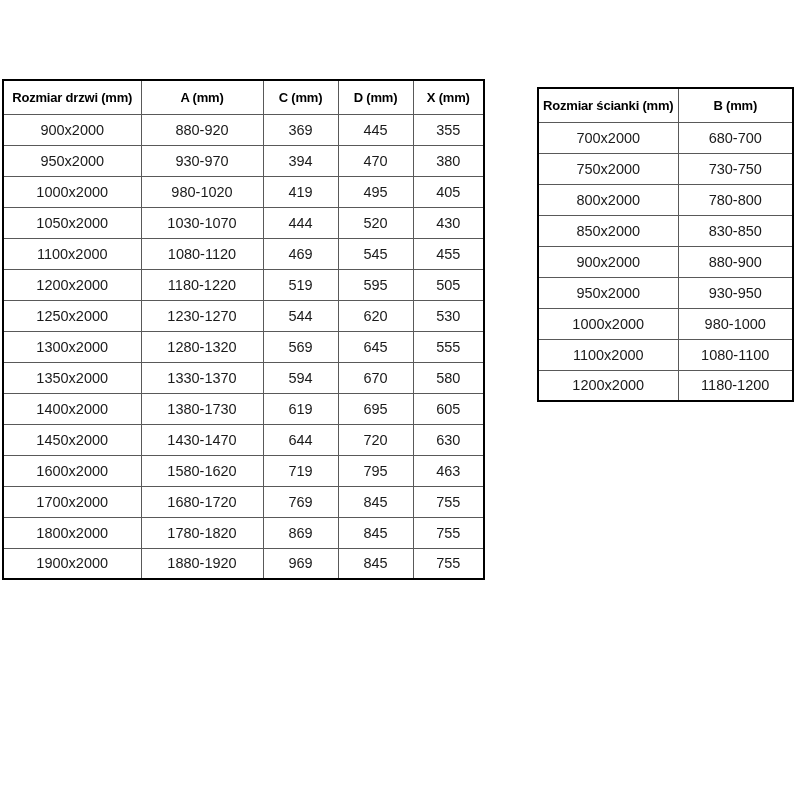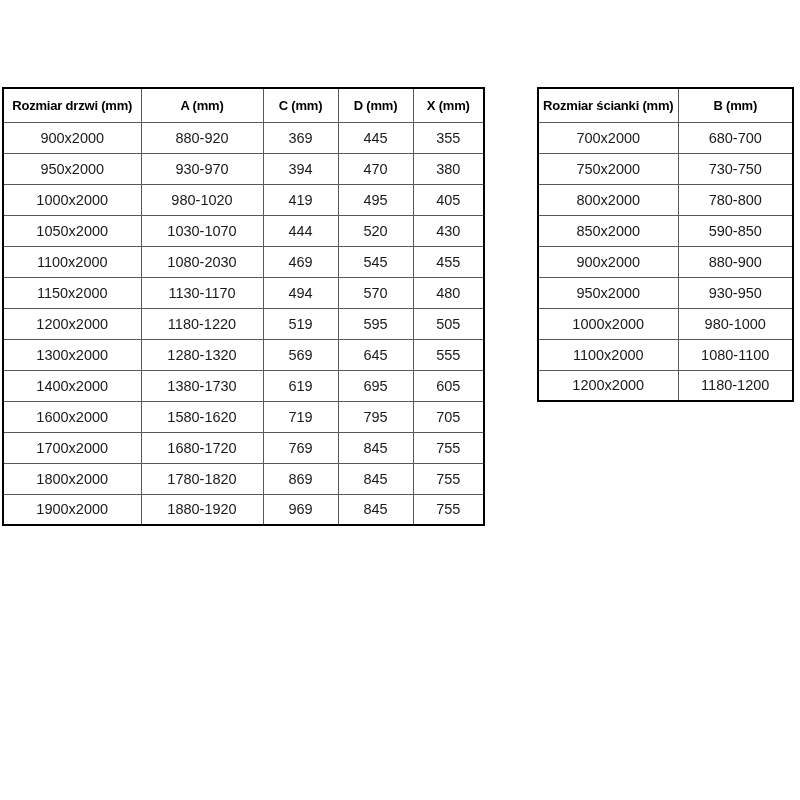--- a/index.html
+++ b/index.html
@@ -38,21 +38,21 @@
   }
   table.size-table td {
     font-size: 14.5px;
     color: #1a1a1a;
   }
   table.size-table thead tr { height: 34px; }
   table.size-table tbody tr { height: 31px; }
 
   #doors-table {
     left: 2px;
-    top: 87px;
+    top: 79px;
     width: 481px;
   }
   #walls-table {
     left: 537px;
     top: 87px;
     width: 255px;
   }
 </style>
 </head>
 <body>
@@ -98,59 +98,73 @@
       </tr>
       <tr>
         <td>1050x2000</td>
         <td>1030-1070</td>
         <td>444</td>
         <td>520</td>
         <td>430</td>
       </tr>
       <tr>
         <td>1100x2000</td>
-        <td>1080-2030</td>
+        <td>1080-1120</td>
         <td>469</td>
         <td>545</td>
         <td>455</td>
-      </tr>
-      <tr>
-        <td>1150x2000</td>
-        <td>1130-1170</td>
-        <td>494</td>
-        <td>570</td>
-        <td>480</td>
       </tr>
       <tr>
         <td>1200x2000</td>
         <td>1180-1220</td>
         <td>519</td>
         <td>595</td>
         <td>505</td>
       </tr>
       <tr>
+        <td>1250x2000</td>
+        <td>1230-1270</td>
+        <td>544</td>
+        <td>620</td>
+        <td>530</td>
+      </tr>
+      <tr>
         <td>1300x2000</td>
         <td>1280-1320</td>
         <td>569</td>
         <td>645</td>
         <td>555</td>
       </tr>
       <tr>
+        <td>1350x2000</td>
+        <td>1330-1370</td>
+        <td>594</td>
+        <td>670</td>
+        <td>580</td>
+      </tr>
+      <tr>
         <td>1400x2000</td>
         <td>1380-1730</td>
         <td>619</td>
         <td>695</td>
         <td>605</td>
       </tr>
       <tr>
+        <td>1450x2000</td>
+        <td>1430-1470</td>
+        <td>644</td>
+        <td>720</td>
+        <td>630</td>
+      </tr>
+      <tr>
         <td>1600x2000</td>
         <td>1580-1620</td>
         <td>719</td>
         <td>795</td>
-        <td>705</td>
+        <td>463</td>
       </tr>
       <tr>
         <td>1700x2000</td>
         <td>1680-1720</td>
         <td>769</td>
         <td>845</td>
         <td>755</td>
       </tr>
       <tr>
         <td>1800x2000</td>
@@ -188,21 +202,21 @@
       <tr>
         <td>750x2000</td>
         <td>730-750</td>
       </tr>
       <tr>
         <td>800x2000</td>
         <td>780-800</td>
       </tr>
       <tr>
         <td>850x2000</td>
-        <td>590-850</td>
+        <td>830-850</td>
       </tr>
       <tr>
         <td>900x2000</td>
         <td>880-900</td>
       </tr>
       <tr>
         <td>950x2000</td>
         <td>930-950</td>
       </tr>
       <tr>

